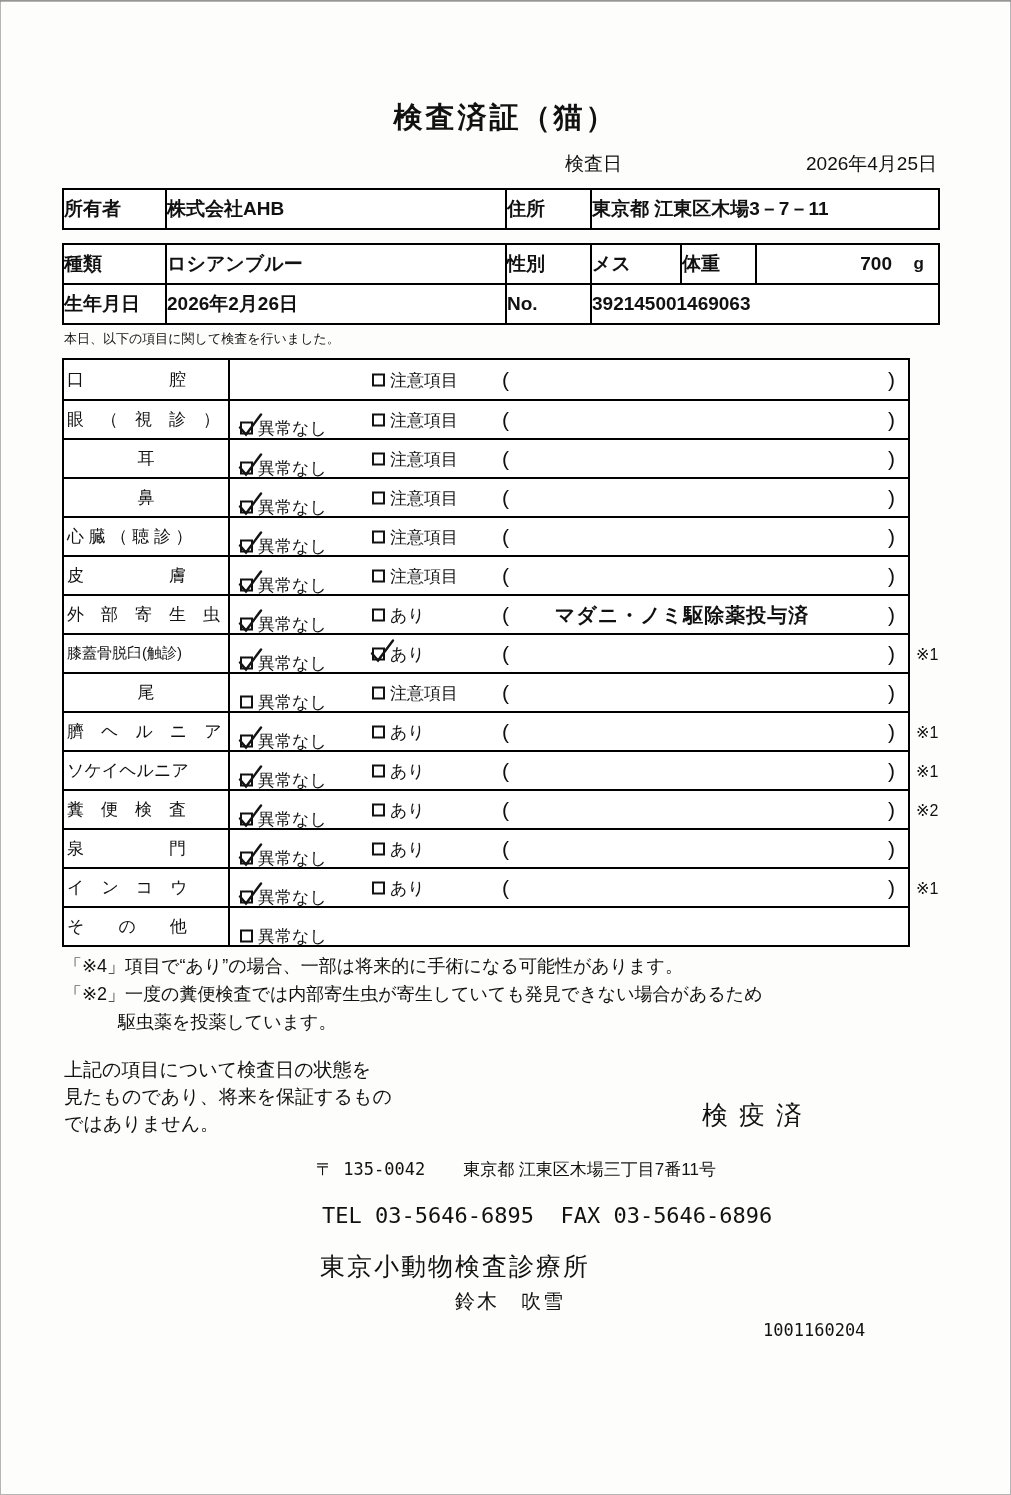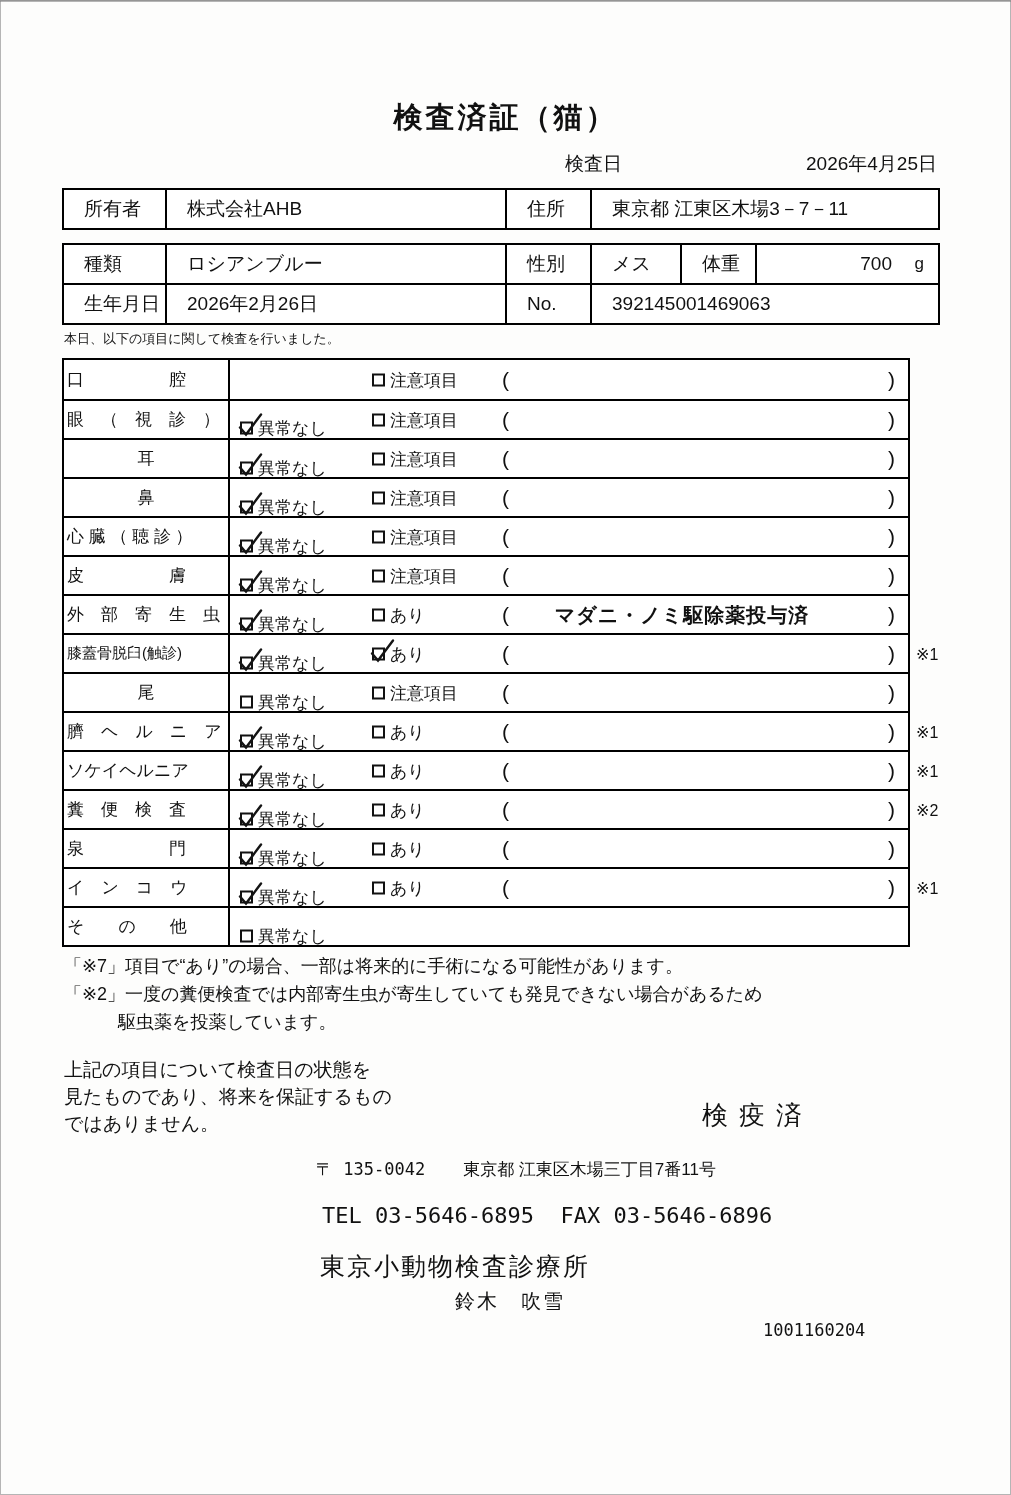--- a/index.html
+++ b/index.html
@@ -18,21 +18,21 @@
   .title { left:0; right:0; top:98px; text-align:center; font-size:29px; font-weight:600; letter-spacing:3px; }
   .insp-date-label { left:565px; top:151px; font-size:19px; }
   .insp-date-value { right:74px; top:151px; font-size:19px; }
 
   
   .hdr-table { left:62px; width:878px; border:2px solid #000; box-sizing:border-box; background:#fff; }
   .owner-table { top:188px; }
   .animal-table { top:243px; }
   .hdr-row { display:flex; height:38px; }
   .hdr-row + .hdr-row { border-top:2px solid #000; }
-  .hdr-cell { display:flex; align-items:center; padding:0 20px; font-size:19px; box-sizing:border-box; border-right:2px solid #000; overflow:hidden; white-space:nowrap; }
+  .hdr-cell { display:flex; align-items:center; padding:0 0; font-size:19px; box-sizing:border-box; border-right:2px solid #000; overflow:hidden; white-space:nowrap;font-weight:bold; }
   .hdr-cell:last-child { border-right:none; }
   .w-lab { width:103px; }
   .w-val1 { width:340px; }
   .w-lab2 { width:85px; }
   .w-sex { width:90px; }
   .w-wlab { width:75px; }
   .w-rest { flex:1; }
   .weight-cell { position:relative; justify-content:flex-end; padding-right:46px; }
   .weight-unit { position:absolute; right:14px; font-size:17px; }
 
@@ -444,21 +444,21 @@
       <span class="note">※1</span>
     </div>
 
     <div class="exam-row">
       <div class="lab">そ　　の　　他</div>
       <div class="content"></div>
       <span class="note"></span>
     </div>
   </div>
 
-  <div class="abs footnotes"><div>「※7」項目で“あり”の場合、一部は将来的に手術になる可能性があります。</div><div>「※2」一度の糞便検査では内部寄生虫が寄生していても発見できない場合があるため</div><div>　　　駆虫薬を投薬しています。</div></div>
+  <div class="abs footnotes"><div>「※4」項目で“あり”の場合、一部は将来的に手術になる可能性があります。</div><div>「※2」一度の糞便検査では内部寄生虫が寄生していても発見できない場合があるため</div><div>　　　駆虫薬を投薬しています。</div></div>
 
   <div class="abs disclaimer">
       <div>上記の項目について検査日の状態を</div>
       <div>見たものであり、将来を保証するもの</div>
       <div>ではありません。</div>
     </div>
 
   <div class="abs stamp">検疫済</div>
 
   <div class="abs addr-line">

